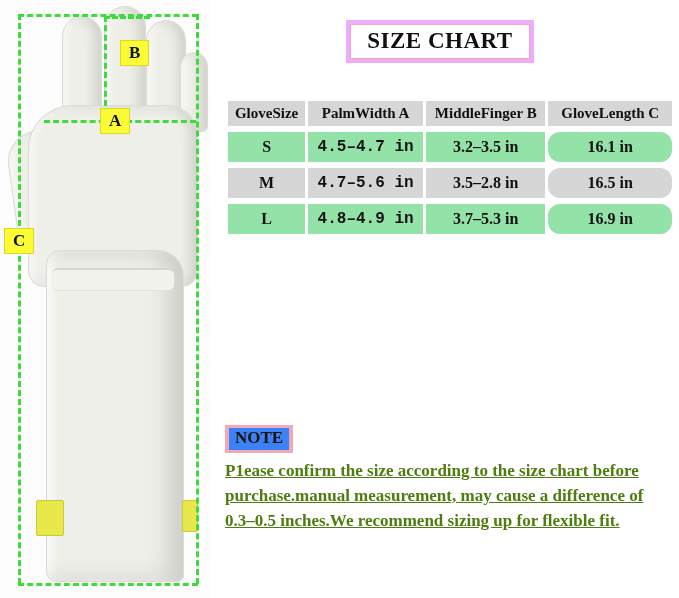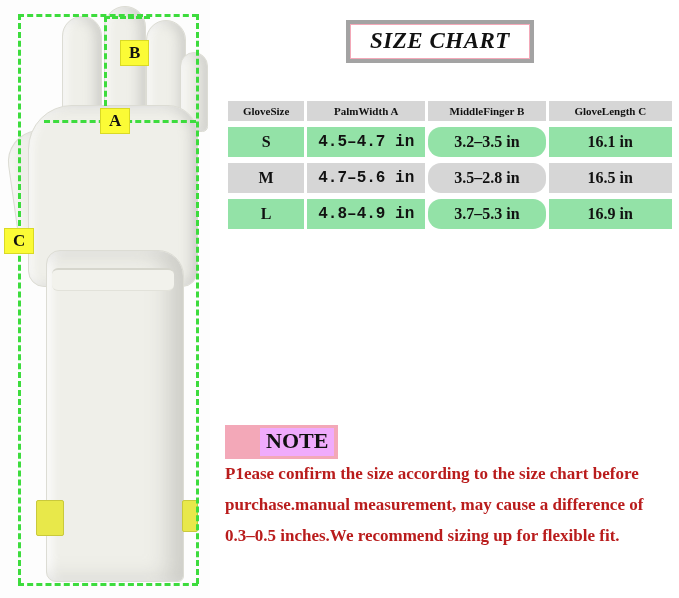--- a/index.html
+++ b/index.html
@@ -118,24 +118,23 @@
     top: 0;
     width: 466px;
     height: 598px;
   }
 
   #title-wrap {
     position: absolute;
     left: 133px;
     top: 20px;
     width: 180px;
-    background: #a3a3a3;
+    background: #f0abfc;
     padding: 4px 4px;
     text-align: center;
-    font-style: italic;
   }
   #title-inner {
     background: #ffffff;
     border: 1px solid #f3a8b8;
     font-size: 23px;
     font-weight: bold;
     letter-spacing: 0.5px;
     color: #111;
     padding: 3px 0 4px 0;
     font-family: "Liberation Serif", serif;
@@ -145,70 +144,70 @@
     position: absolute;
     left: 12px;
     top: 95px;
     width: 450px;
     border-collapse: separate;
     border-spacing: 3px 6px;
     font-family: "Liberation Serif", serif;
   }
   table.size-table th {
     background: #d6d6d6;
-    font-size: 11px;
+    font-size: 15px;
     font-weight: bold;
     color: #111;
     padding: 4px 2px;
     text-align: center;
     white-space: nowrap;
   }
   table.size-table td {
     font-size: 16px;
     font-weight: bold;
     color: #111;
     padding: 6px 2px;
     text-align: center;
     white-space: nowrap;
   }
   tr.row-green td { background: #93e2a7; }
   tr.row-grey  td { background: #d6d6d6; }
   td.col-size { width: 78px; }
   td.col-a    { width: 118px; font-family: Liberation Mono, monospace; }
-  td.col-b    { width: 122px; border-radius: 13px; }
-  td.col-c    { width: 130px; }
+  td.col-b    { width: 122px; }
+  td.col-c    { width: 130px; border-radius: 12px; }
 
   #note-label {
     position: absolute;
     left: 12px;
     top: 425px;
     background: #f3a8b8;
     padding: 2px 3px;
   }
   #note-label span {
     display: block;
-    background: #f0abfc;
+    background: #3b82f6;
     border: 1px solid #f3a8b8;
-    font-size: 22px;
+    font-size: 17px;
     font-weight: bold;
     color: #111;
     padding: 0 6px 2px 6px;
-    margin-left: 31px;
   }
 
   #note-text {
     position: absolute;
     left: 12px;
     top: 458px;
     width: 452px;
     font-size: 17px;
     font-weight: bold;
-    color: #b91c1c;
-    line-height: 31px;
-    font-family: "Liberation Serif", serif;
+    color: #4d7c0f;
+    line-height: 25px;
+    font-family: "Liberation Serif", serif;
+    text-decoration: underline;
   }
 </style>
 </head>
 <body>
 
 <div id="photo-panel">
 
   <div class="glove-part finger" style="left:62px; top:16px; width:38px; height:108px;"></div>
   <div class="glove-part finger" style="left:104px; top:6px; width:40px; height:118px;"></div>
   <div class="glove-part finger" style="left:146px; top:20px; width:38px; height:104px;"></div>

